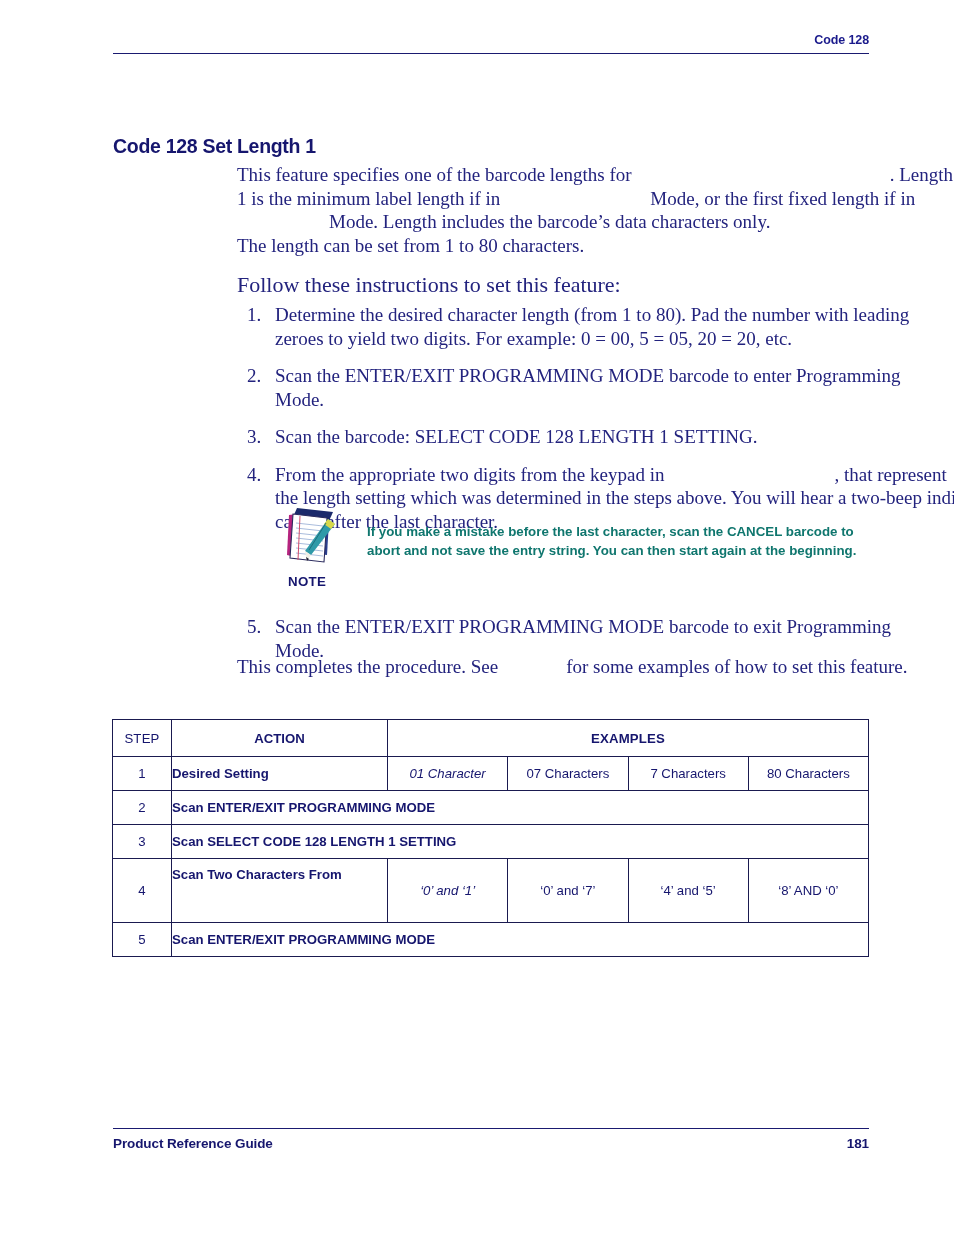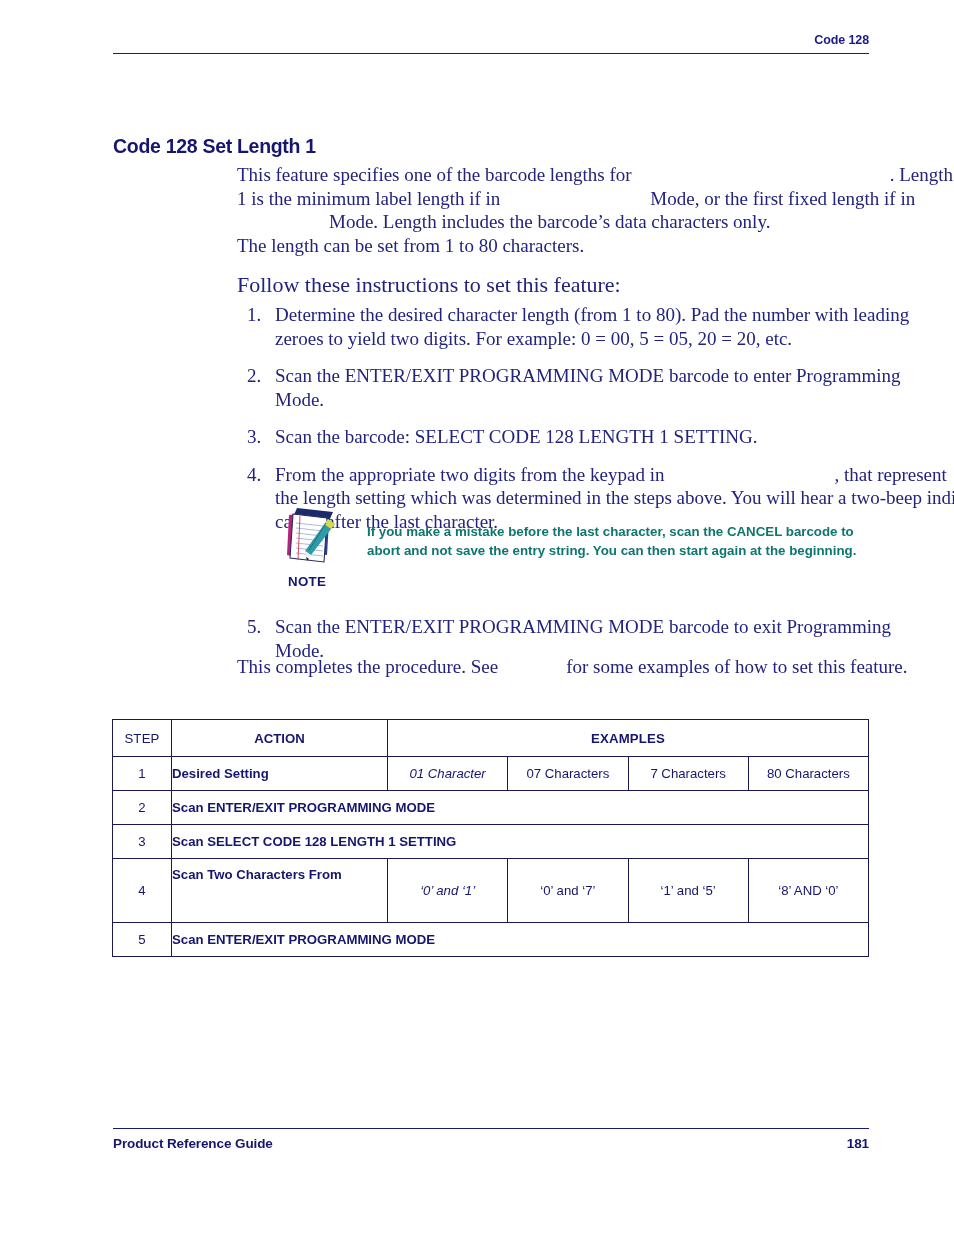--- a/index.html
+++ b/index.html
@@ -387,21 +387,21 @@
         </tr>
         <tr>
           <td class="c-step">3</td>
           <td class="c-action" colspan="5">Scan SELECT CODE 128 LENGTH 1 SETTING</td>
         </tr>
         <tr class="row-tall">
           <td class="c-step">4</td>
           <td class="c-action" style="vertical-align:top;padding-top:8px">Scan Two Characters From</td>
           <td class="c-ex c-ex-wide">‘0’ and ‘1’</td>
           <td class="c-ex c-ex-w2">‘0’ and ‘7’</td>
-          <td class="c-ex c-ex-w3">‘1’ and ‘5’</td>
+          <td class="c-ex c-ex-w3">‘4’ and ‘5’</td>
           <td class="c-ex c-ex-w4">‘8’ AND ‘0’</td>
         </tr>
         <tr class="bottom-thick">
           <td class="c-step">5</td>
           <td class="c-action" colspan="5">Scan ENTER/EXIT PROGRAMMING MODE</td>
         </tr>
       </tbody>
     </table>
   </div>
 

